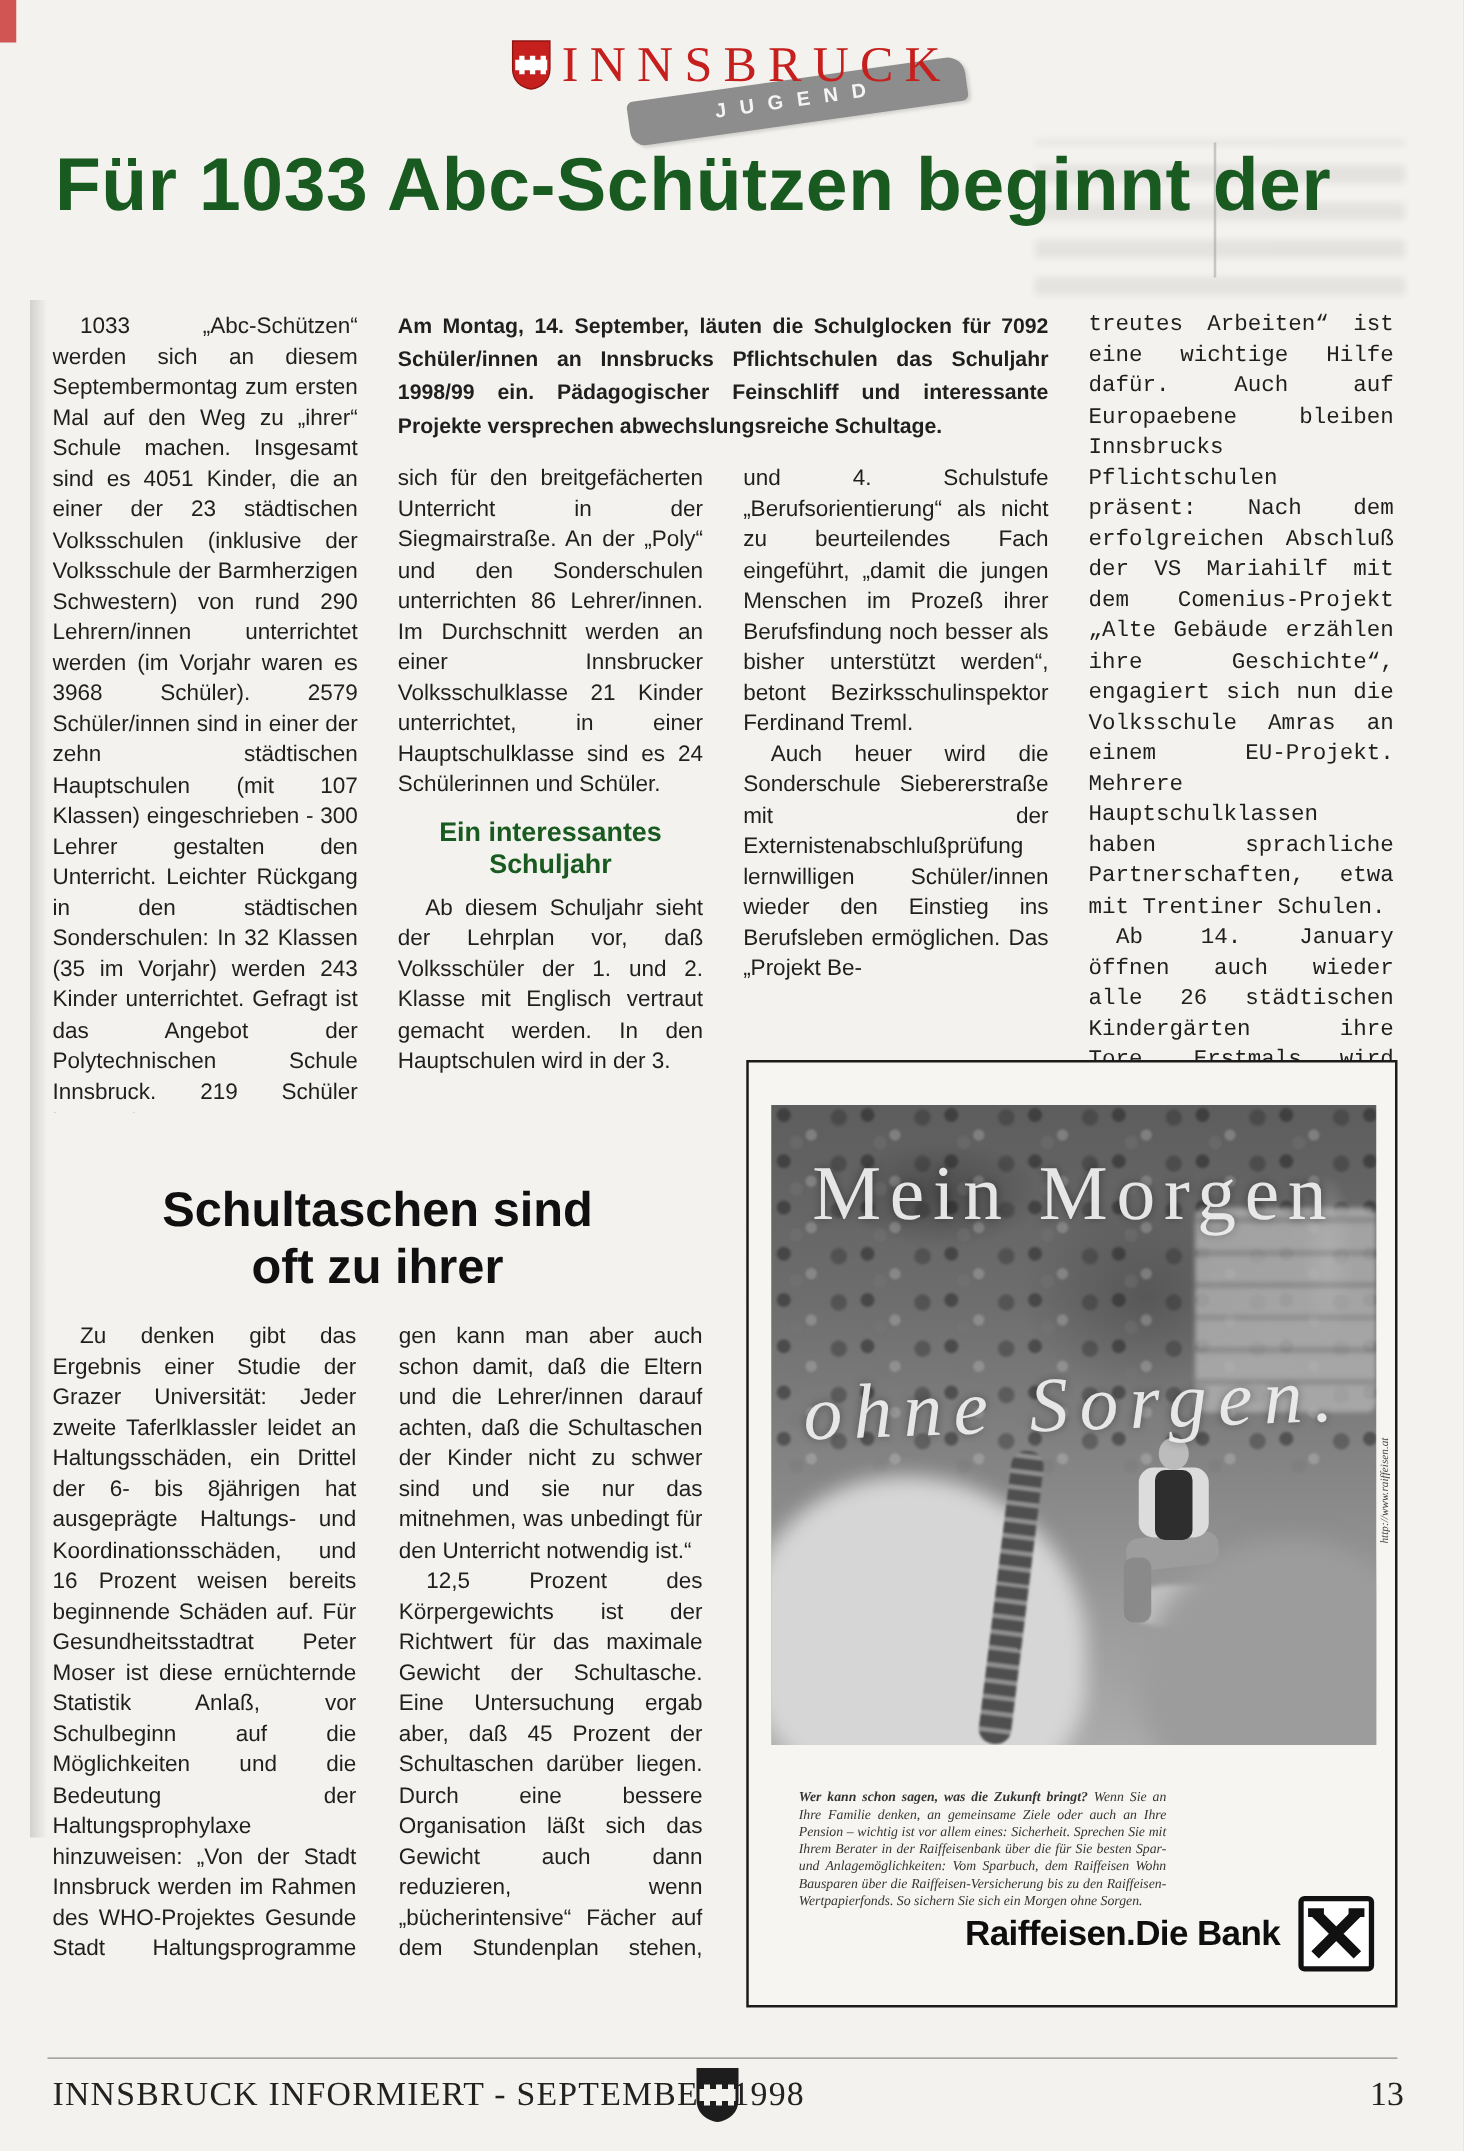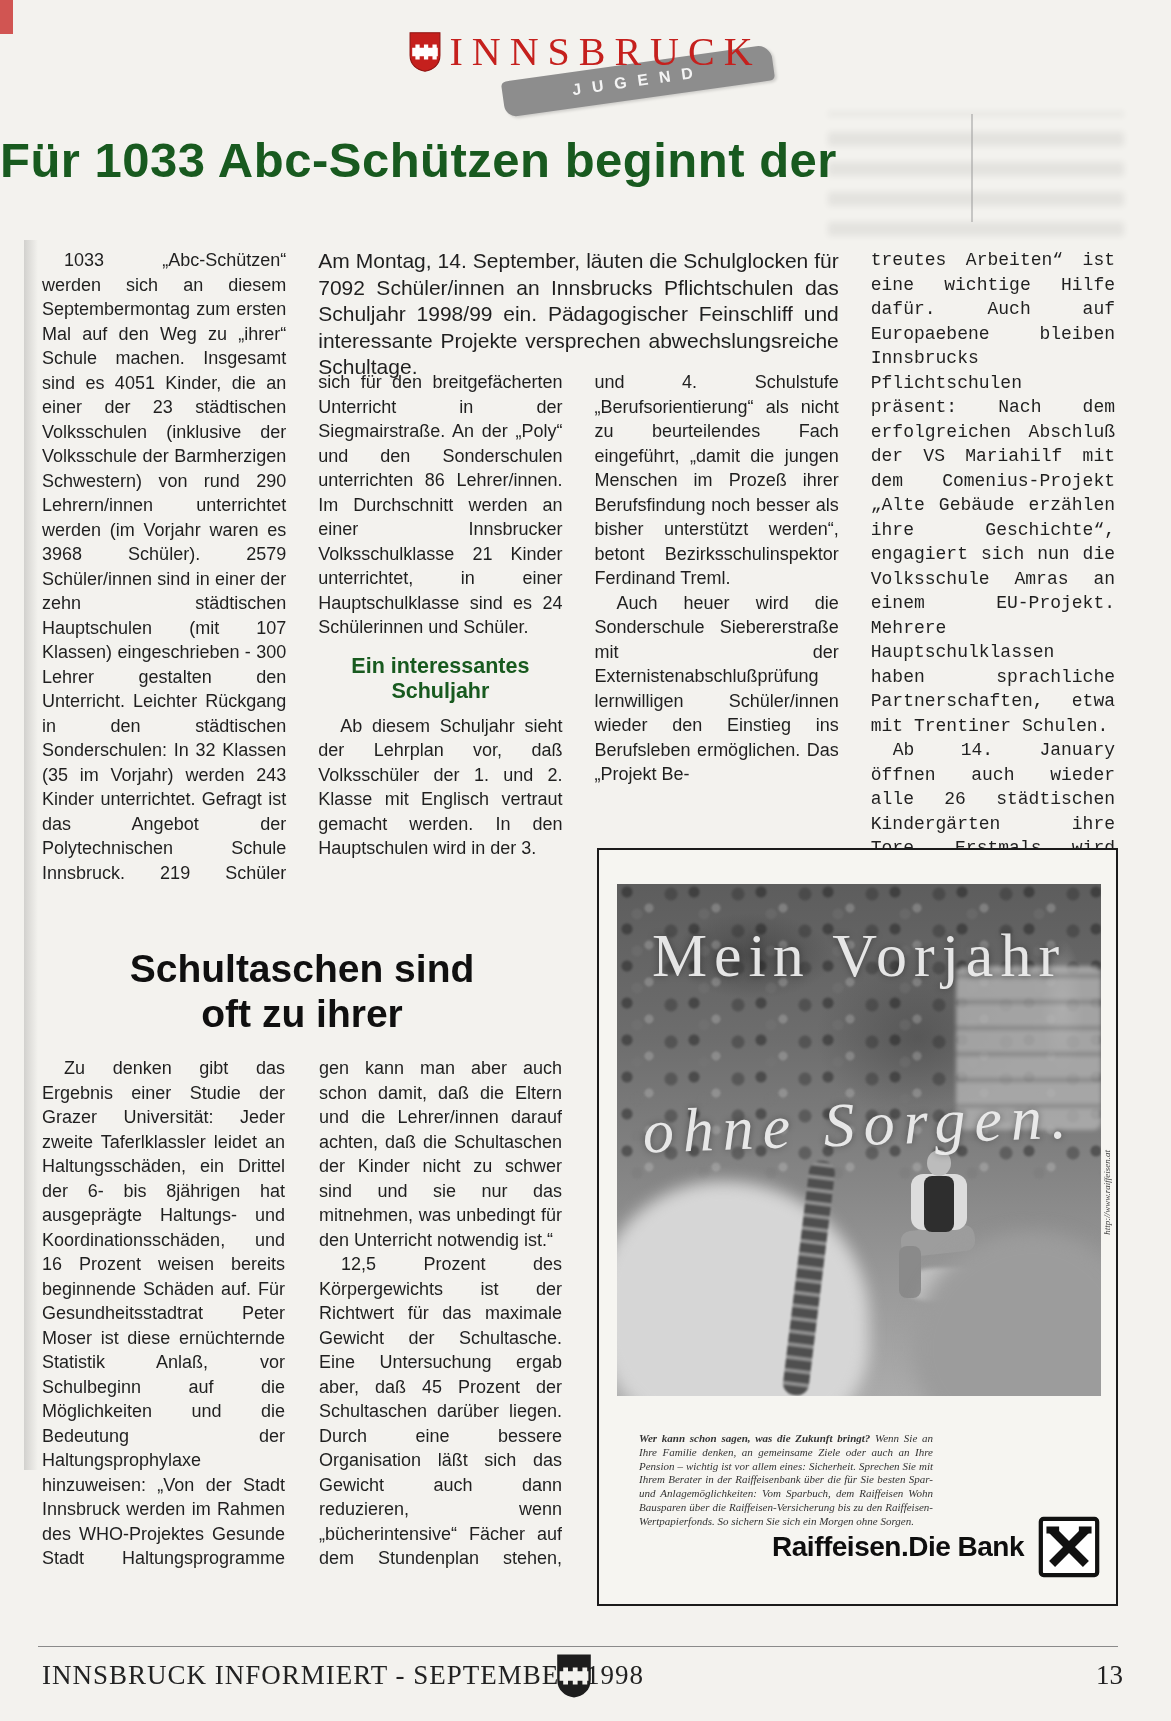--- a/index.html
+++ b/index.html
@@ -21,31 +21,31 @@
   .logo-row{position:absolute;left:0;top:28px;width:1171px;display:flex;justify-content:center;
             align-items:center;gap:8px;z-index:3;}
   .shield{width:32px;height:42px;}
   .logo-text{font-family:"Liberation Serif",serif;font-size:40px;color:#c5201d;
              letter-spacing:9px;font-weight:400;}
   .jugend-banner{position:absolute;left:502px;top:63px;width:272px;height:36px;background:#8d8d8d;
       transform:rotate(-8deg);border-radius:5px 14px 5px 12px;z-index:2;display:flex;
       align-items:center;justify-content:center;box-shadow:2px 2px 3px rgba(0,0,0,.15);}
   .jugend-banner span{color:#f4f4f4;font-size:16px;font-weight:700;letter-spacing:11px;}
 
-  .headline{position:absolute;left:0;top:134px;width:1065px;margin:0;text-align:left;
-      font-size:49px;line-height:53px;font-weight:700;color:#185a1f;letter-spacing:.5px;}
+  .headline{position:absolute;left:0;top:121px;width:1065px;margin:0;text-align:right;
+      font-size:60px;line-height:53px;font-weight:700;color:#185a1f;letter-spacing:.5px;}
 
   
   .article1{position:absolute;left:42px;top:248px;width:1073px;height:642px;display:grid;
       grid-template-columns:repeat(4,1fr);column-gap:32px;grid-template-rows:122px auto;overflow:hidden;}
   .article1 p,.article2 p{margin:0;font-size:18px;line-height:24.5px;text-align:justify;hyphens:auto;}
   .indent{text-indent:22px;}
   .c1{grid-column:1;grid-row:1/3;}
   .lede{grid-column:2/4;grid-row:1;}
-  .lede p{font-weight:400;font-size:21px;line-height:26.5px;}
+  .lede p{font-weight:700;font-size:17px;line-height:26.5px;}
   .c2{grid-column:2;grid-row:2;}
   .c3{grid-column:3;grid-row:2;}
   .c4{grid-column:4;grid-row:1/3;font-family:Liberation Mono, monospace;}
   .subhead{margin:14px 0 10px 0;text-align:center;font-size:21.5px;line-height:25px;
       font-weight:700;color:#185a1f;}
 
   
   .article2{position:absolute;left:42px;top:946px;width:520px;height:628px;overflow:hidden;}
   .a2-title{margin:0;text-align:center;font-size:39px;line-height:45px;font-weight:700;color:#101010;}
   .a2-cols{display:grid;grid-template-columns:1fr 1fr;column-gap:34px;margin-top:20px;}
@@ -176,21 +176,21 @@
         <div class="stone"></div>
           <div class="legs"></div>
           <div class="shin"></div>
         <div class="shirt"></div>
           <div class="vest"></div>
           <div class="head"></div>
       </div>
       <div class="fg-left"></div>
       <div class="fg-strap"></div>
       <div class="fg-right"></div>
-      <div class="ad-line1">Mein Vorjahr</div>
+      <div class="ad-line1">Mein Morgen</div>
       <div class="ad-line2">ohne Sorgen.</div>
     </div>
     <div class="ad-url">http://www.raiffeisen.at</div>
     <p class="ad-copy"><span class="lead">Wer kann schon sagen, was die Zukunft bringt?</span> <span>Wenn Sie an Ihre Familie denken, an gemeinsame Ziele oder auch an Ihre Pension – wichtig ist vor allem eines: Sicherheit. Sprechen Sie mit Ihrem Berater in der Raiffeisenbank über die für Sie besten Spar- und Anlagemöglichkeiten: Vom Sparbuch, dem Raiffeisen Wohn Bausparen über die Raiffeisen-Versicherung bis zu den Raiffeisen-Wertpapierfonds. So sichern Sie sich ein Morgen ohne Sorgen.</span></p>
     <div class="brand-row">
       <span class="brand">Raiffeisen.Die Bank</span>
       <svg class="gable" viewBox="0 0 44 44">
         <rect x="2" y="2" width="40" height="40" fill="#ffffff" stroke="#111" stroke-width="3" rx="2"></rect>
         <path d="M10 10 L34 34 M34 10 L10 34" stroke="#111" stroke-width="6" fill="none"></path>
         <path d="M6 10 h9 M29 10 h9" stroke="#111" stroke-width="5" fill="none"></path>

